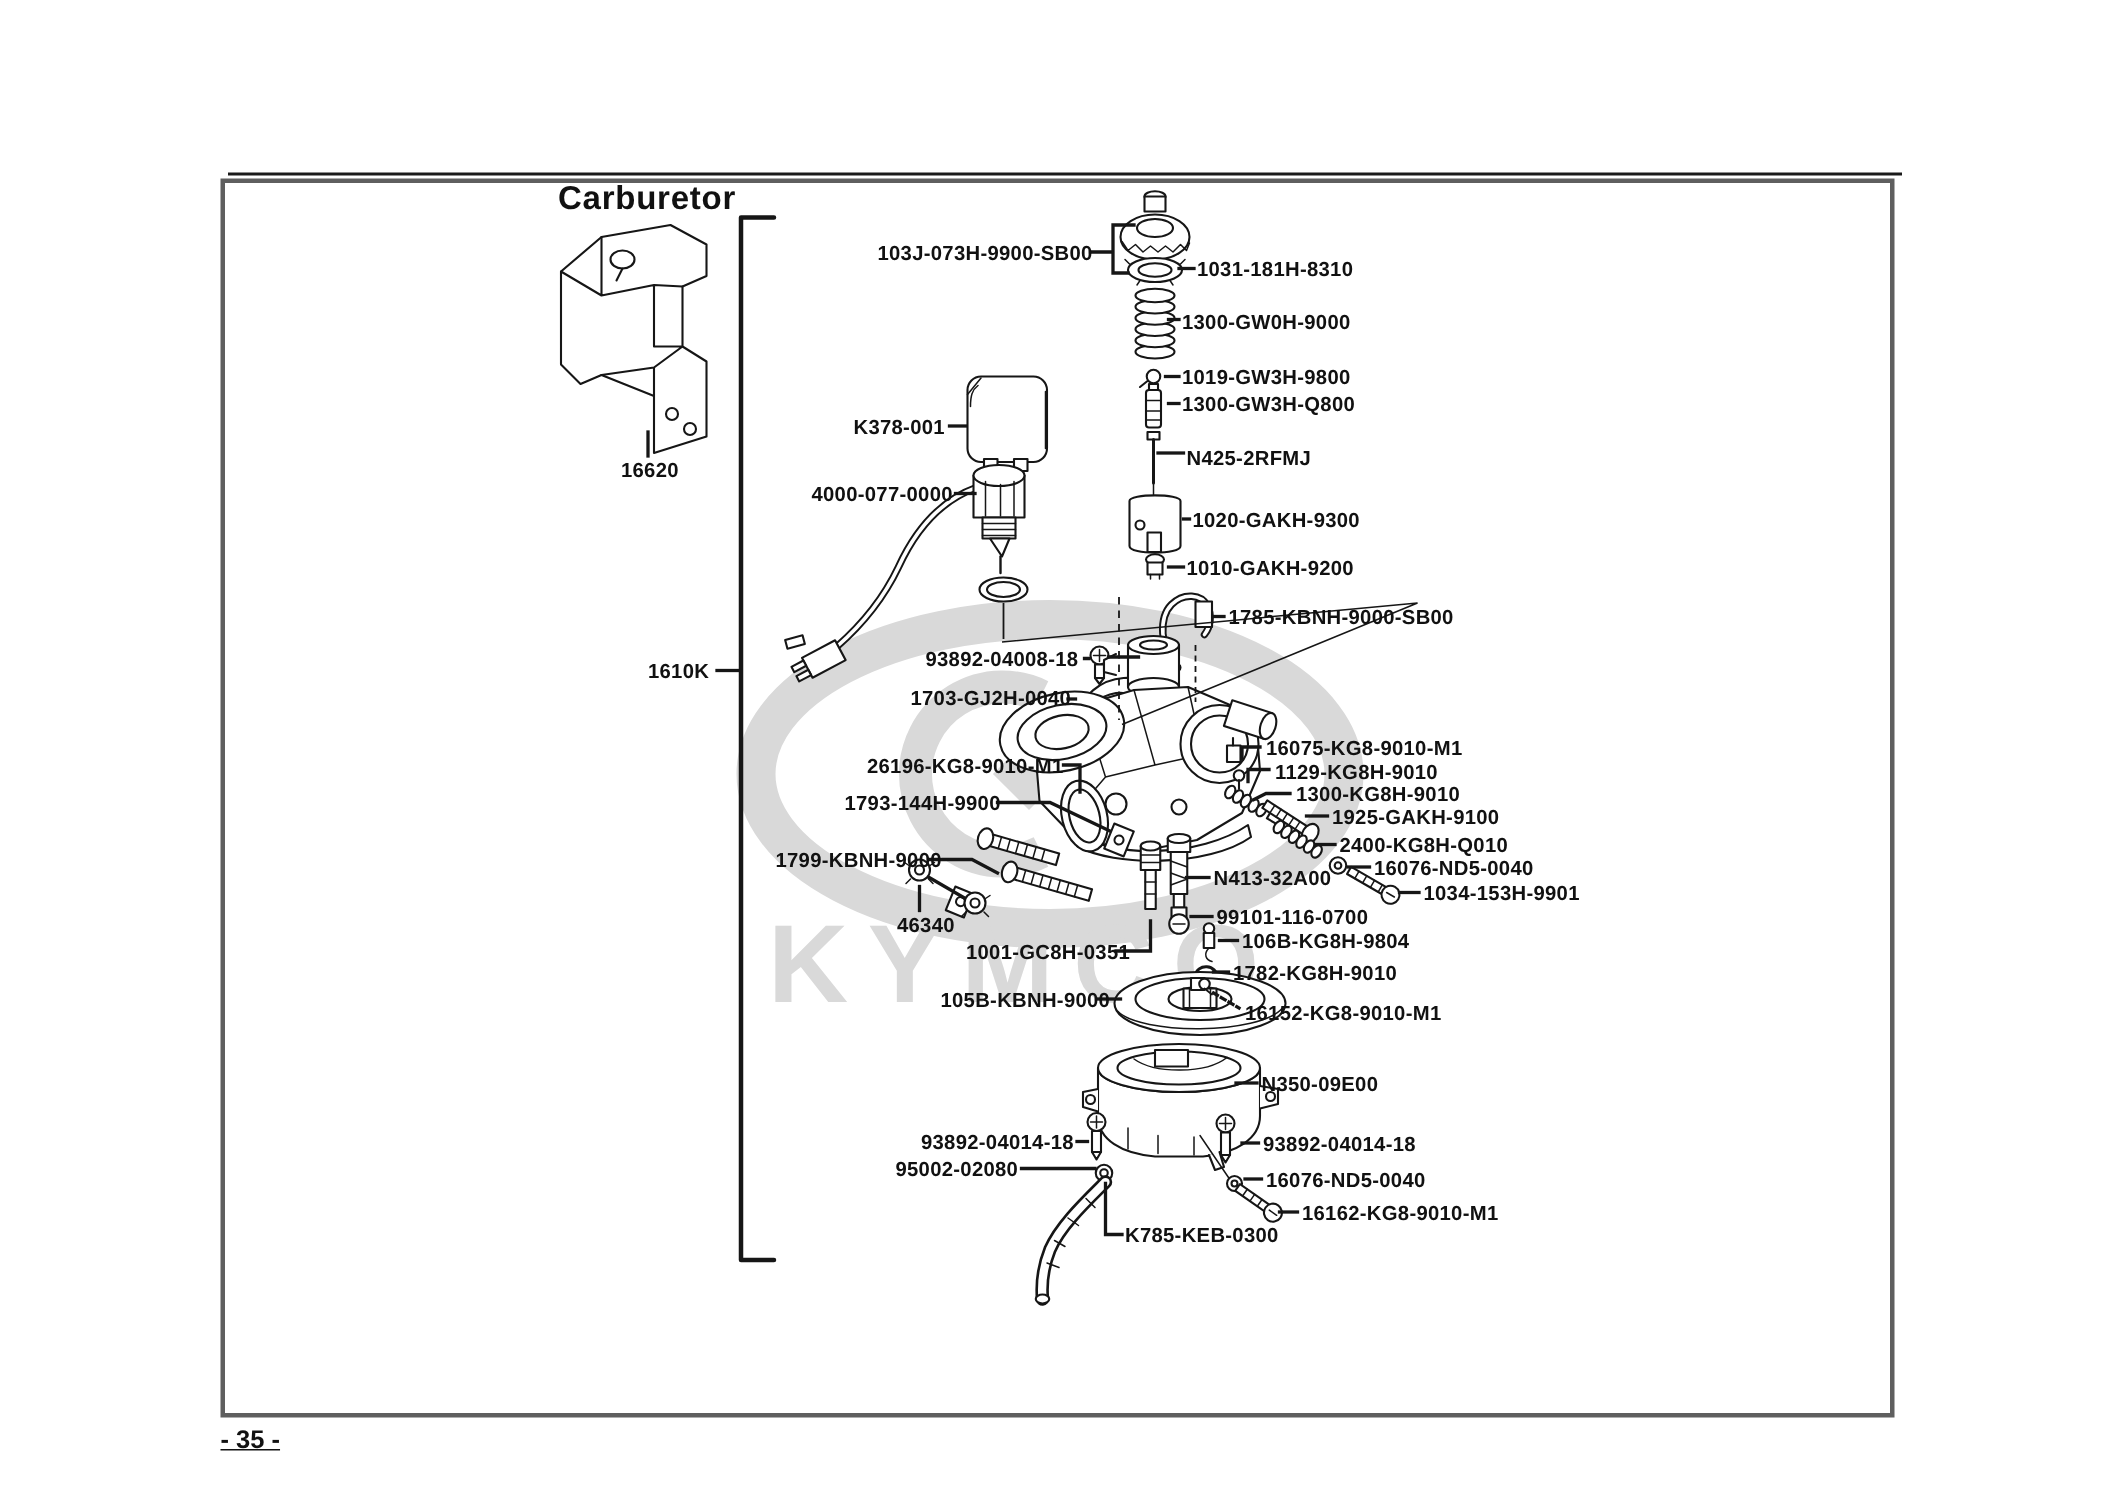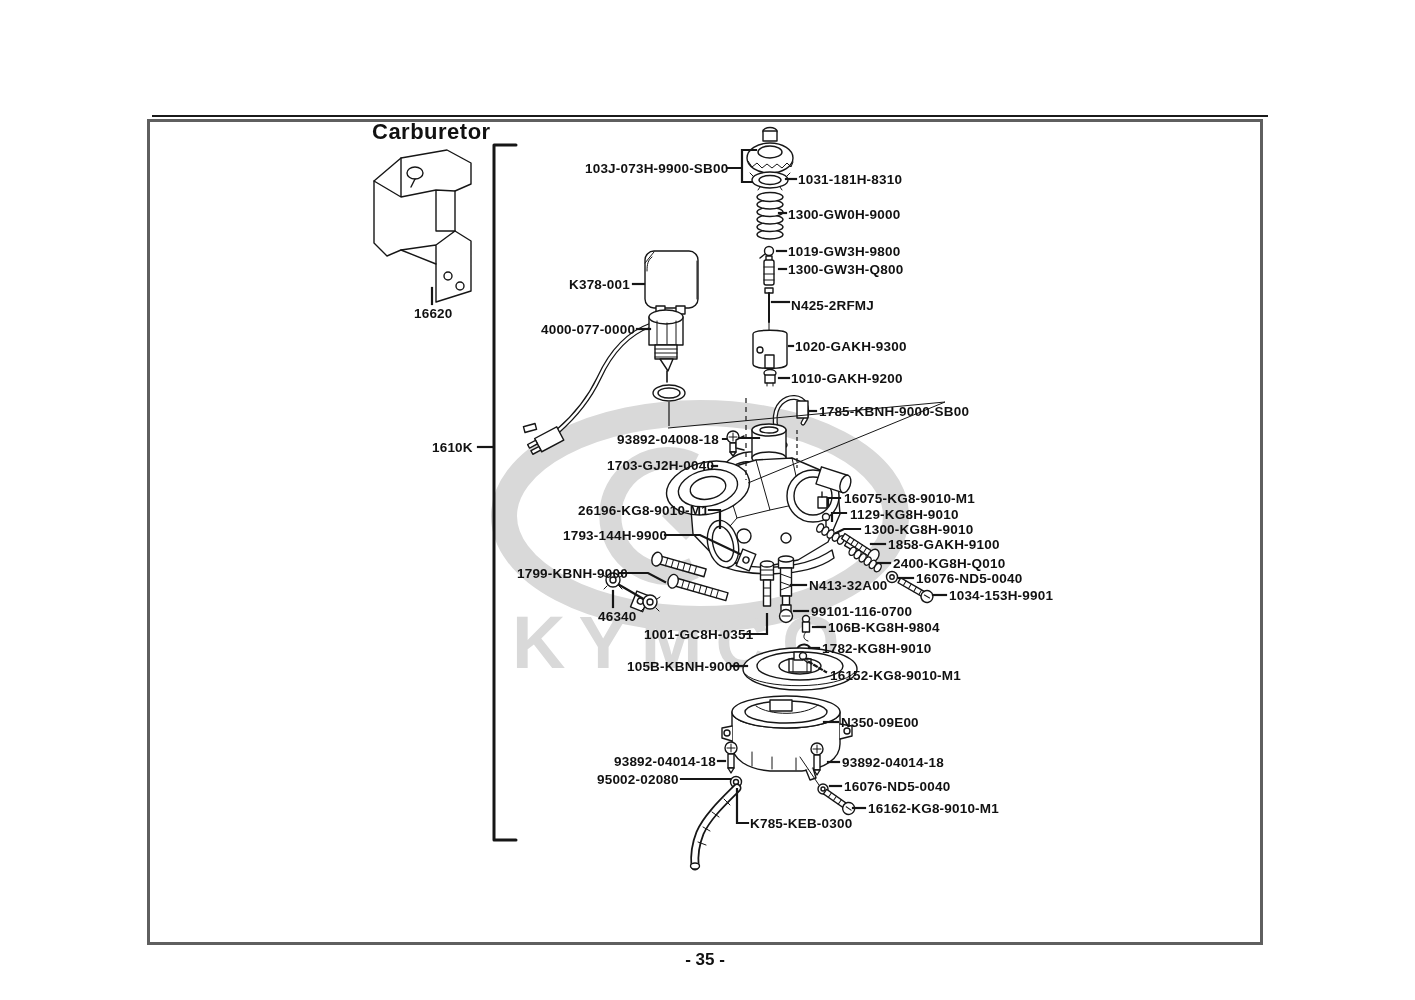--- a/index.html
+++ b/index.html
@@ -7,22 +7,22 @@
         font-family:"Liberation Sans",sans-serif;color:#111;}
   #diagram-svg{position:absolute;left:0;top:0;}
   .code-box{position:absolute;left:152px;top:61px;width:154px;height:55px;
             border:2px solid #1a1a1a;display:flex;align-items:center;justify-content:center;
             font:bold 22px "Liberation Sans",sans-serif;letter-spacing:1px;}
   .page-title{position:absolute;left:372px;top:78px;font:bold 22px "Liberation Sans",sans-serif;
               letter-spacing:0.5px;margin-top:41px;}
   .header-rule{position:absolute;left:152px;top:115px;width:1116px;height:2px;background:#1a1a1a;}
   .main-box{position:absolute;left:147px;top:119px;width:1110px;height:820px;
             border:3px solid #5f5f5f;background:transparent;}
-  .page-number{position:absolute;left:147px;top:950px;width:1116px;text-align:center;
-               font:bold 17px "Liberation Sans",sans-serif;}
+  .page-number{position:absolute;left:147px;top:950px;width:1116px;text-align:left;
+               font:bold 17px "Liberation Sans",sans-serif;text-decoration:underline;}
   .lbl{position:absolute;font:bold 13.5px "Liberation Sans",sans-serif;white-space:nowrap;
        letter-spacing:0.2px;color:#111;}
 </style>
 </head>
 <body>
 
 <div id="page">
 
   <svg id="diagram-svg" width="1415" height="1000" viewBox="0 0 1415 1000">
 
@@ -394,21 +394,21 @@
   <div class="lbl" style="left:819px;top:404px">1785-KBNH-9000-SB00</div>
   <div class="lbl" style="left:617px;top:432px">93892-04008-18</div>
   <div class="lbl" style="left:607px;top:458px">1703-GJ2H-0040</div>
   <div class="lbl" style="left:578px;top:503px">26196-KG8-9010-M1</div>
   <div class="lbl" style="left:563px;top:528px">1793-144H-9900</div>
   <div class="lbl" style="left:517px;top:566px">1799-KBNH-9000</div>
   <div class="lbl" style="left:598px;top:609px">46340</div>
   <div class="lbl" style="left:844px;top:491px">16075-KG8-9010-M1</div>
   <div class="lbl" style="left:850px;top:507px">1129-KG8H-9010</div>
   <div class="lbl" style="left:864px;top:522px">1300-KG8H-9010</div>
-  <div class="lbl" style="left:888px;top:537px">1858-GAKH-9100</div>
+  <div class="lbl" style="left:888px;top:537px">1925-GAKH-9100</div>
   <div class="lbl" style="left:893px;top:556px">2400-KG8H-Q010</div>
   <div class="lbl" style="left:916px;top:571px">16076-ND5-0040</div>
   <div class="lbl" style="left:949px;top:588px">1034-153H-9901</div>
   <div class="lbl" style="left:809px;top:578px">N413-32A00</div>
   <div class="lbl" style="left:811px;top:604px">99101-116-0700</div>
   <div class="lbl" style="left:644px;top:627px">1001-GC8H-0351</div>
   <div class="lbl" style="left:828px;top:620px">106B-KG8H-9804</div>
   <div class="lbl" style="left:822px;top:641px">1782-KG8H-9010</div>
   <div class="lbl" style="left:627px;top:659px">105B-KBNH-9000</div>
   <div class="lbl" style="left:830px;top:668px">16152-KG8-9010-M1</div>

